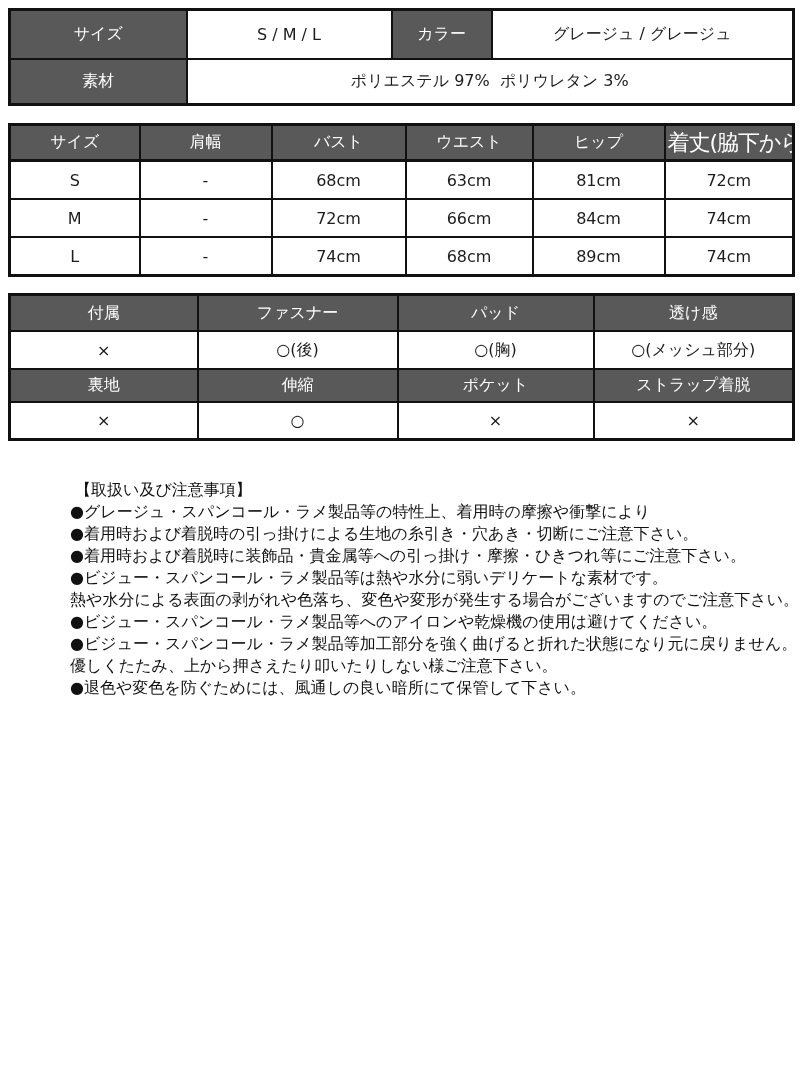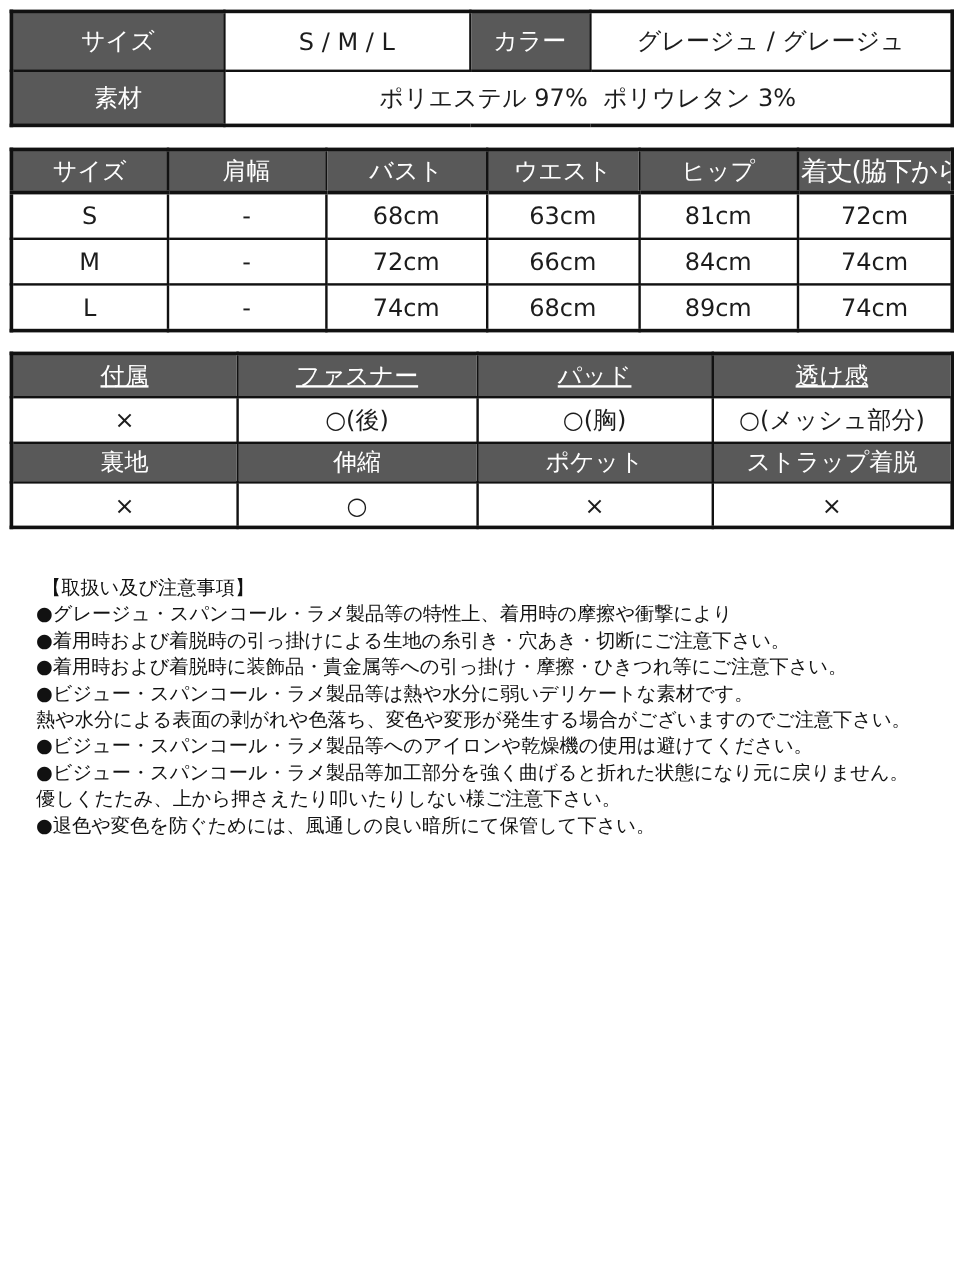--- a/index.html
+++ b/index.html
@@ -16,21 +16,21 @@
     left: 8px;
     width: 784px;
     border-collapse: collapse;
     table-layout: fixed;
     border: 3px solid #111111;
   }
   .tbl td {
     border: 2px solid #111111;
     text-align: center;
     vertical-align: middle;
-    font-size: 20px;
+    font-size: 16px;
     padding: 0 2px;
     overflow: hidden;
     white-space: nowrap;
     color: #1c1c1c;
   }
   .tbl td.hd {
     background: #595959;
     color: #ffffff;
   }
   
@@ -40,36 +40,36 @@
   #spec-table td.material-val { white-space: pre; text-align: center; }
 
   
   #measurements-table { top: 123px; }
   #measurements-table tr.hdr td { height: 33px; border-bottom: 3px solid #111111; }
   #measurements-table tr.dr td { height: 36px; }
   #measurements-table td.narrowtxt { font-size: 22px; letter-spacing: -1px; }
 
   
   #features-table { top: 293px; }
-  #features-table tr.fh1 td { height: 34px; text-decoration: underline; }
+  #features-table tr.fh1 td { height: 34px; }
   #features-table tr.fv1 td { height: 36px; }
   #features-table tr.fh2 td { height: 31px; }
   #features-table tr.fv2 td { height: 35px; }
 
   
   .care-notes {
     position: absolute;
     left: 30px;
     top: 479px;
     width: 760px;
     font-size: 16px;
     line-height: 22px;
     color: #111111;
   }
-  .care-notes .line { white-space: nowrap; }
+  .care-notes .line { white-space: nowrap; margin-left: 40px; }
   .care-notes .title { padding-left: 5px; }
 </style>
 </head>
 <body>
 
 <div class="sheet">
 
   <table class="tbl" id="spec-table">
     <colgroup>
       <col style="width:177px">

